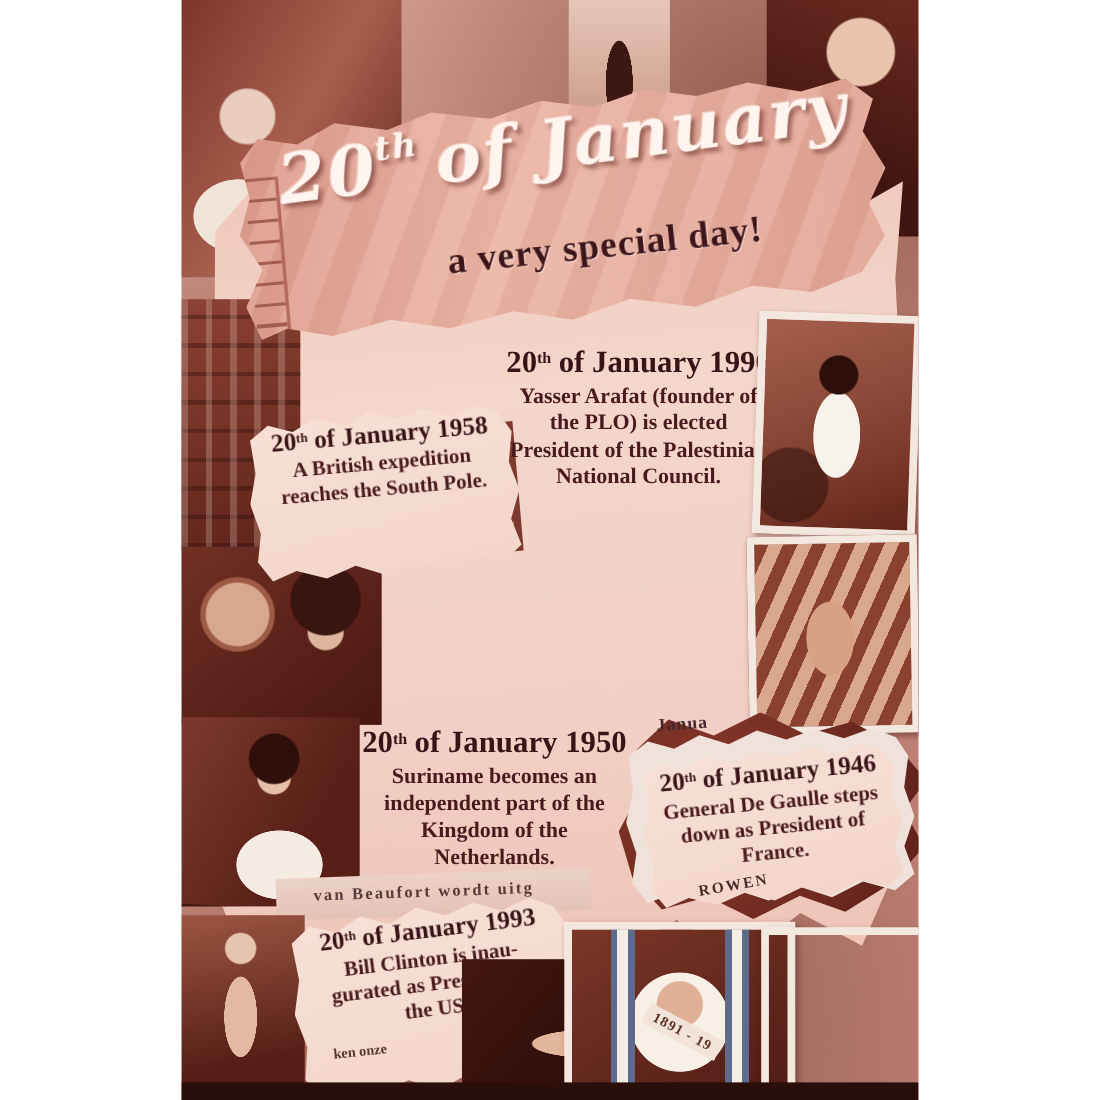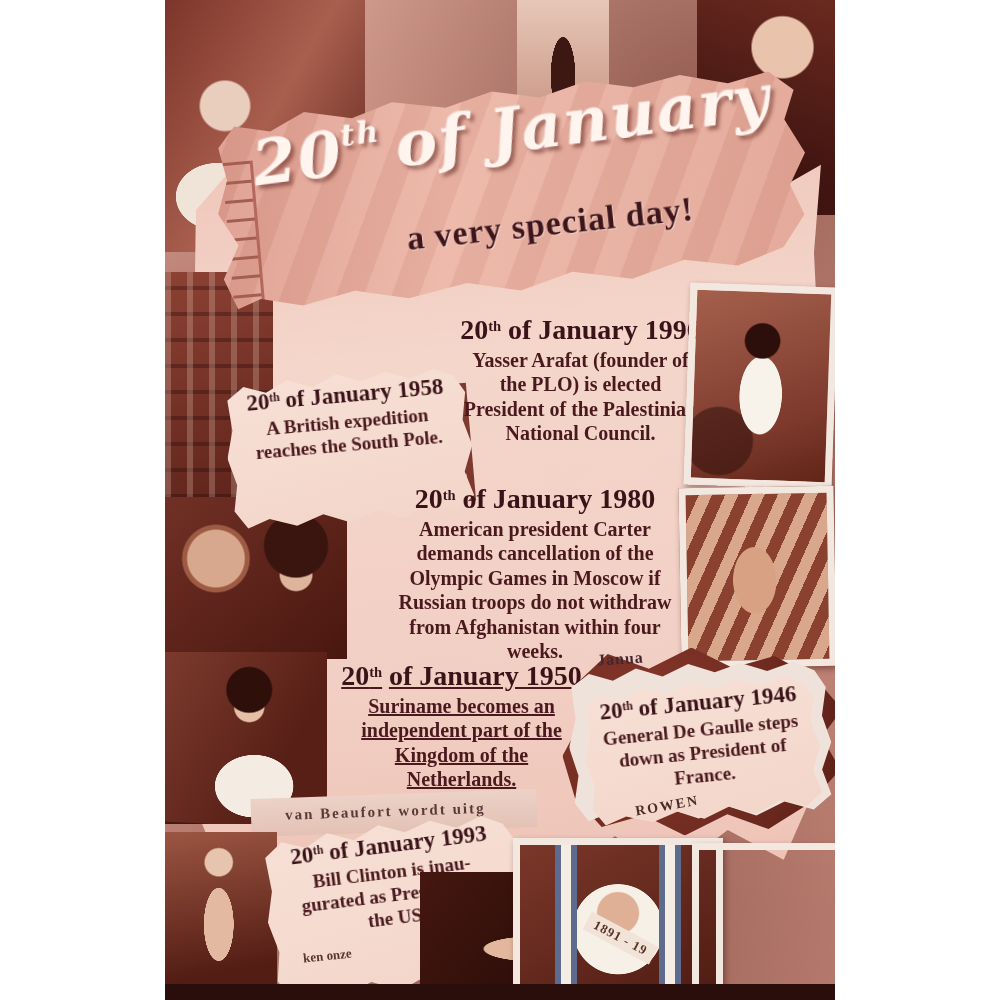--- a/index.html
+++ b/index.html
@@ -174,28 +174,22 @@
       <div class="ev-body" style="width:195px;">A British expedition reaches the South Pole.</div>
     </div>
 
     <div class="event big" style="left:258px;top:314px;width:315px;">
       <div class="ev-head">
         <span>20</span><sup>th</sup><span class="rest">of January 1996</span>
       </div>
       <div class="ev-body" style="width:245px;">Yasser Arafat (founder of the PLO) is elected President of the Palestinian National Council.</div>
     </div>
 
-    <div class="event big" style="left:200px;top:483px;width:340px;">
-      <div class="ev-head">
-        <span>20</span><sup>th</sup><span class="rest">of January 1980</span>
-      </div>
-      <div class="ev-body" style="width:305px;">American president Carter demands cancellation of the Olympic Games in Moscow if Russian troops do not withdraw from Afghanistan within four weeks.</div>
-    </div>
-
-    <div class="event big" style="left:164px;top:660px;width:265px;text-decoration:underline;">
+
+    <div class="event big" style="left:152px;top:660px;width:265px;">
       <div class="ev-head">
         <span>20</span><sup>th</sup><span class="rest">of January 1950</span>
       </div>
       <div class="ev-body" style="width:205px;text-align:center;">Suriname becomes an independent part of the Kingdom of the Netherlands.</div>
     </div>
 
     <div class="photo pborder ph-astro"></div>
     <div class="photo pborder ph-tut"></div>
 
     <div class="abs backdrop1946 torn-d"></div>

